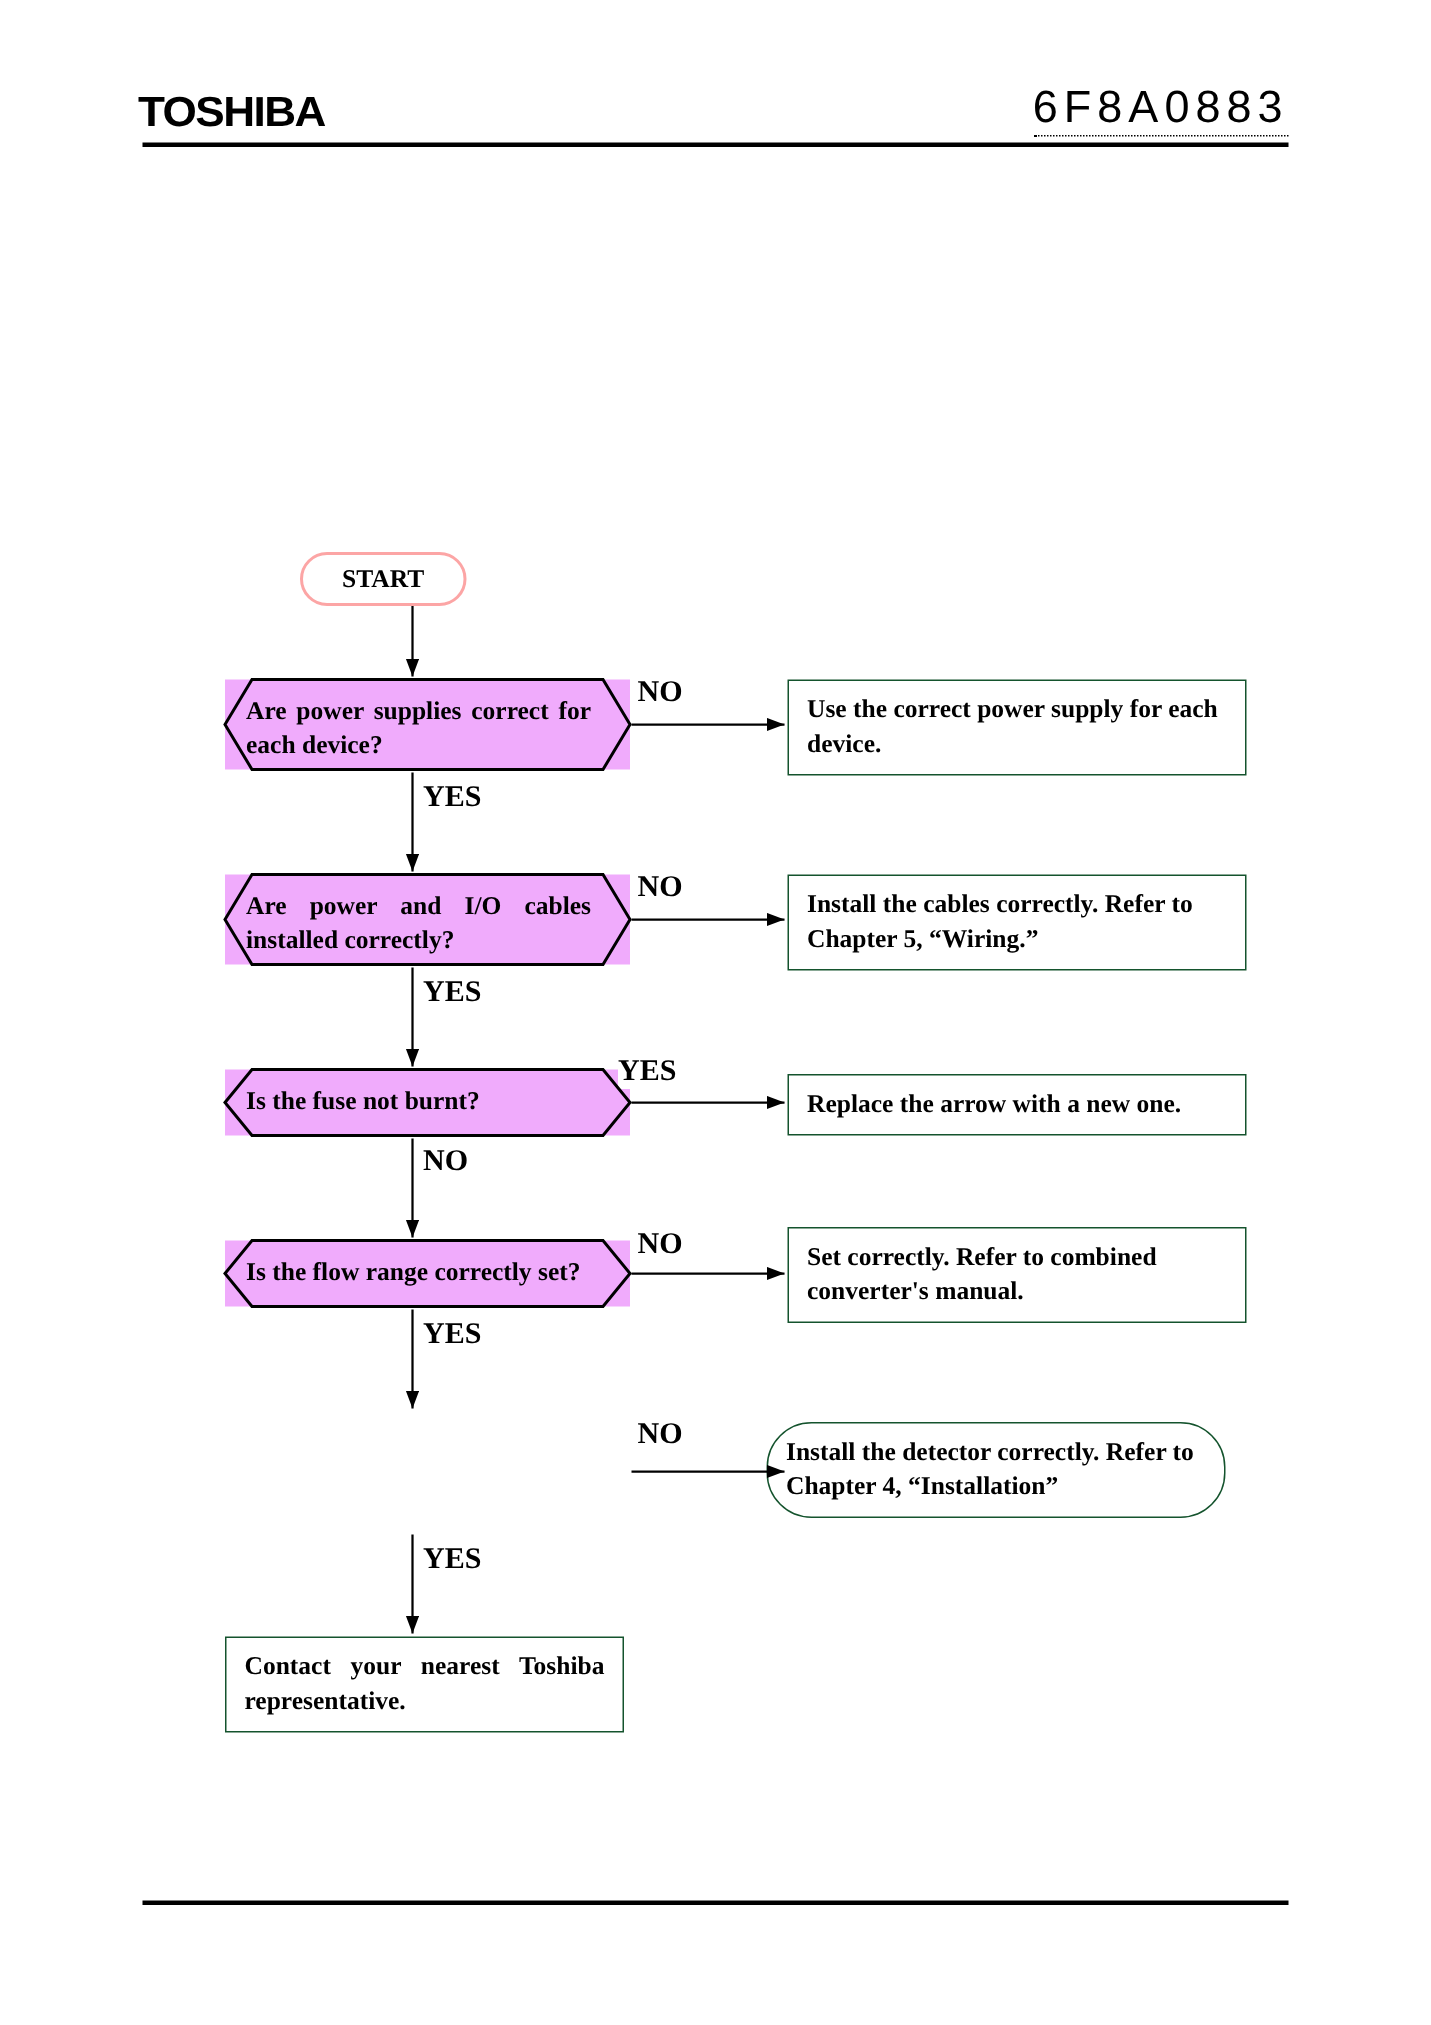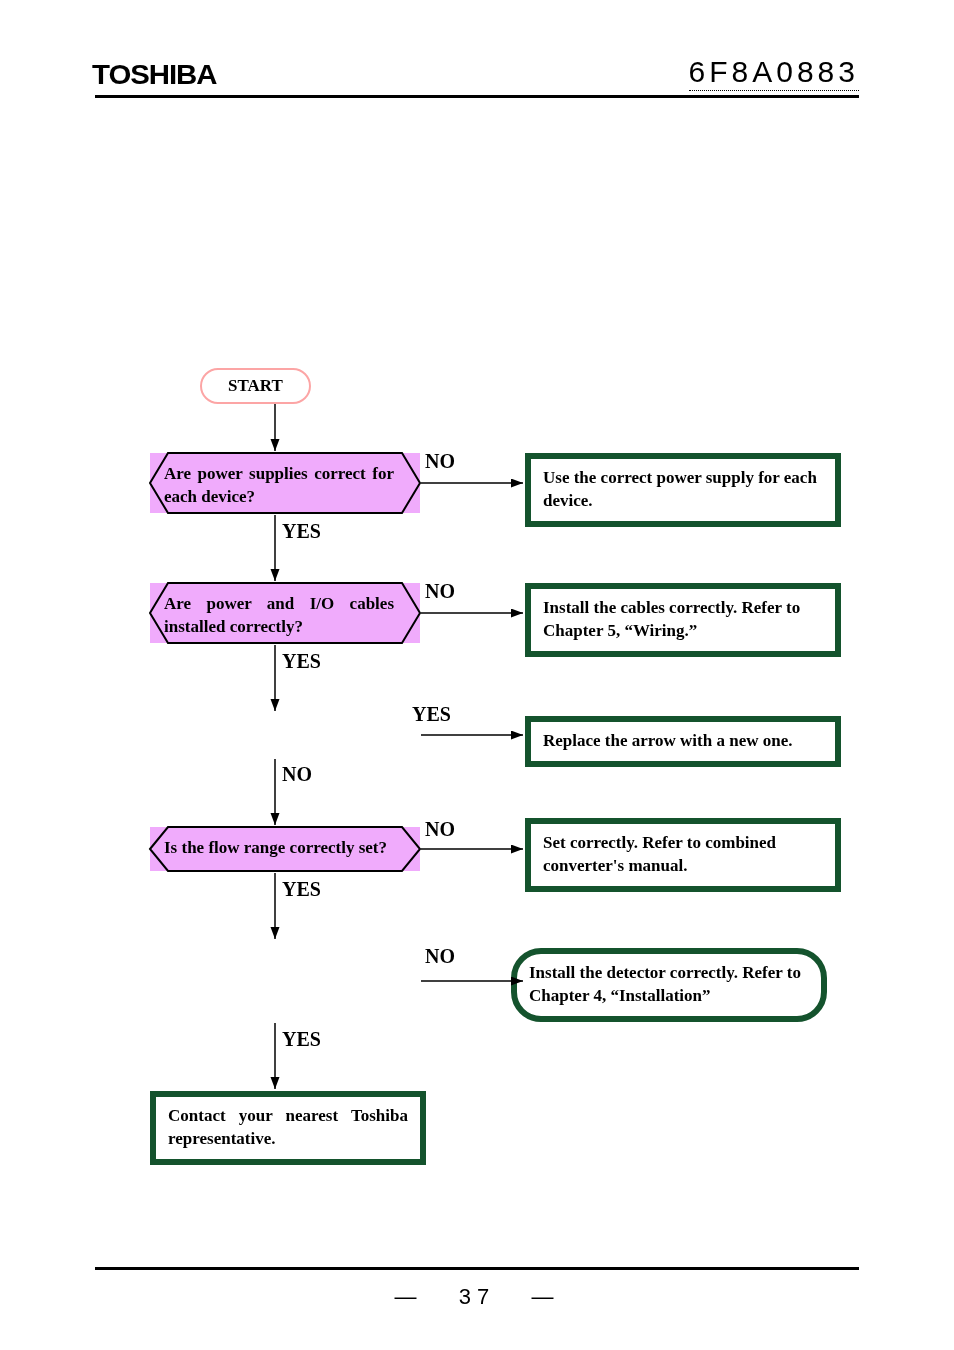--- a/index.html
+++ b/index.html
@@ -74,21 +74,21 @@
     position: absolute;
     left: 0; top: 0;
     width: 100%;
     height: 100%;
     z-index: 1;
     overflow: visible;
   }
   
   .proc {
     position: absolute;
-    border: 6px solid #14532d;
+    border: 1px solid #14532d;
     background: #fff;
     font-weight: bold;
     font-size: 17px;
     line-height: 1.35;
     padding: 8px 12px;
     width: 280px;
   }
   
   .lbl {
     position: absolute;
@@ -143,20 +143,26 @@
 
     <div class="dec" style="left:55px; top:215px; width:270px; height:60px;">
       <svg class="outline" viewBox="0 0 270 60" preserveAspectRatio="none">
           <polygon points="0,30 18,0 252,0 270,30 252,60 18,60" fill="none" stroke="#000" stroke-width="2"></polygon>
         </svg>
       <div class="dec-text" style="text-align: justify;">Are power and I/O cables installed correctly?</div>
     </div>
     <div class="proc" style="left:430px; top:215px;">Install the cables correctly.
 Refer to Chapter 5, “Wiring.”</div>
 
+    <div class="dec" style="left:55px; top:345px; width:270px; height:44px;">
+      <svg class="outline" viewBox="0 0 270 44" preserveAspectRatio="none">
+          <polygon points="0,22 18,0 252,0 270,22 252,44 18,44" fill="none" stroke="#000" stroke-width="2"></polygon>
+        </svg>
+      <div class="dec-text">Is the fuse not burnt?</div>
+    </div>
     <div class="proc" style="left:430px; top:348px;">Replace the arrow with a new one.</div>
 
     <div class="dec" style="left:55px; top:459px; width:270px; height:44px;">
       <svg class="outline" viewBox="0 0 270 44" preserveAspectRatio="none">
           <polygon points="0,22 18,0 252,0 270,22 252,44 18,44" fill="none" stroke="#000" stroke-width="2"></polygon>
         </svg>
       <div class="dec-text">Is the flow range correctly set?</div>
     </div>
     <div class="proc" style="left:430px; top:450px;">Set correctly.
 Refer to combined converter's manual.</div>
@@ -198,15 +204,14 @@
       <line x1="326" y1="115" x2="428" y2="115" stroke="#000" stroke-width="1.5" marker-end="url(#ah)"></line>
       <line x1="326" y1="245" x2="428" y2="245" stroke="#000" stroke-width="1.5" marker-end="url(#ah)"></line>
       <line x1="326" y1="367" x2="428" y2="367" stroke="#000" stroke-width="1.5" marker-end="url(#ah)"></line>
       <line x1="326" y1="481" x2="428" y2="481" stroke="#000" stroke-width="1.5" marker-end="url(#ah)"></line>
       <line x1="326" y1="613" x2="428" y2="613" stroke="#000" stroke-width="1.5" marker-end="url(#ah)"></line>
     </svg>
 
   </div>
 
   <div class="footer-rule"></div>
-  <div class="footer">—&nbsp;&nbsp;&nbsp;37&nbsp;&nbsp;&nbsp;—</div>
 
 </div>
 
 </body></html>

